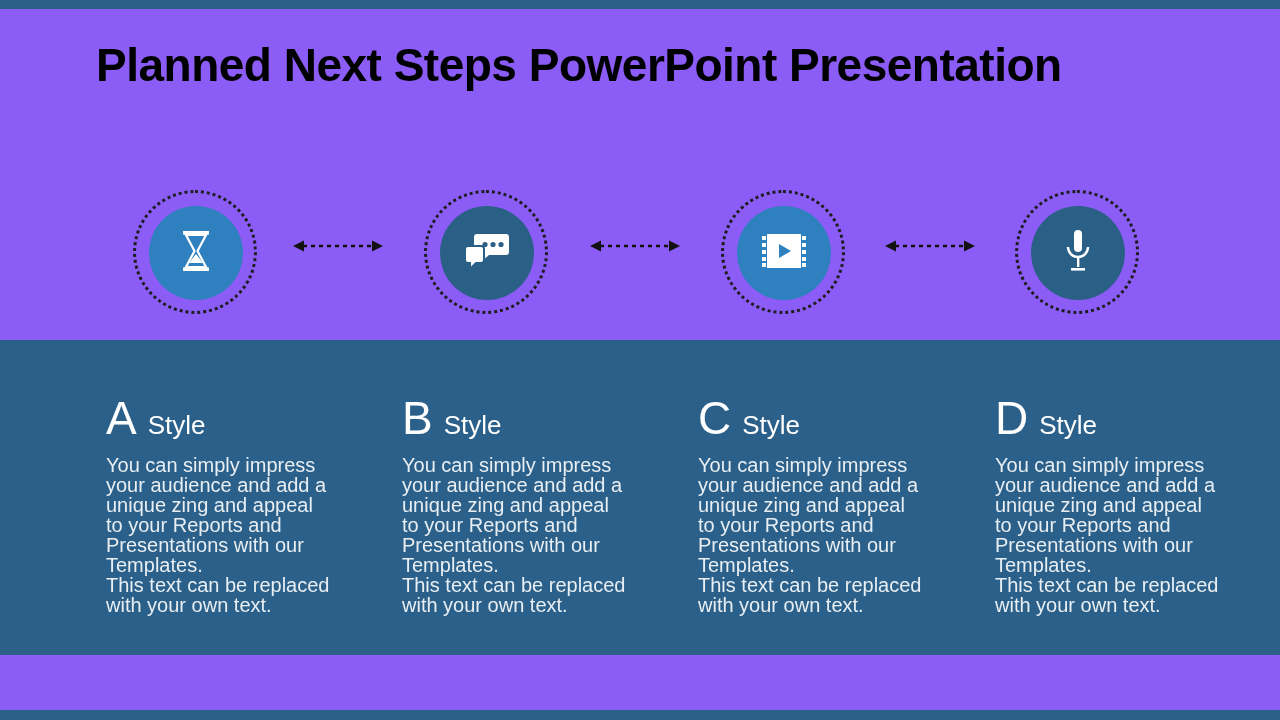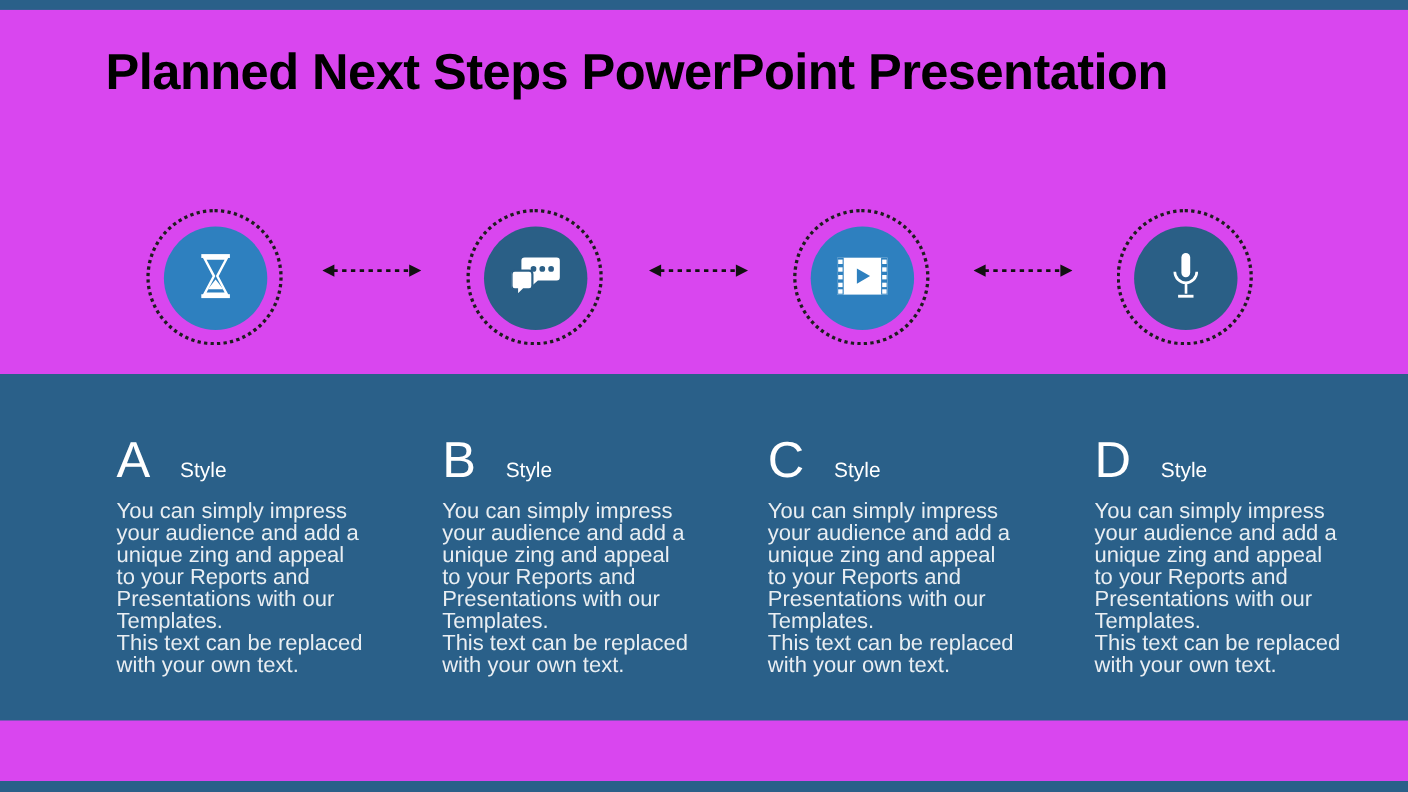--- a/index.html
+++ b/index.html
@@ -10,21 +10,21 @@
     width: 1280px;
     height: 720px;
     background: #ffffff;
     font-family: "Liberation Sans", sans-serif;
     overflow: hidden;
   }
   .slide {
     position: relative;
     width: 1280px;
     height: 720px;
-    background: #d946ef;
+    background: #8b5cf6;
   }
   .top-bar {
     position: absolute;
     left: 0;
     top: 0;
     width: 1280px;
     height: 9px;
     background: #2a6089;
   }
   .bottom-bar {
@@ -112,22 +112,22 @@
     align-items: baseline;
     margin-bottom: 14px;
   }
   .col-letter {
     font-size: 46px;
     line-height: 46px;
     font-weight: normal;
     color: #ffffff;
   }
   .col-style {
-    font-size: 19px;
-    margin-left: 27px;
+    font-size: 26px;
+    margin-left: 11px;
     color: #ffffff;
   }
   .col-body {
     font-size: 20px;
     line-height: 20px;
     color: #e9eef2;
     white-space: pre-line;
   }
 </style>
 </head>

